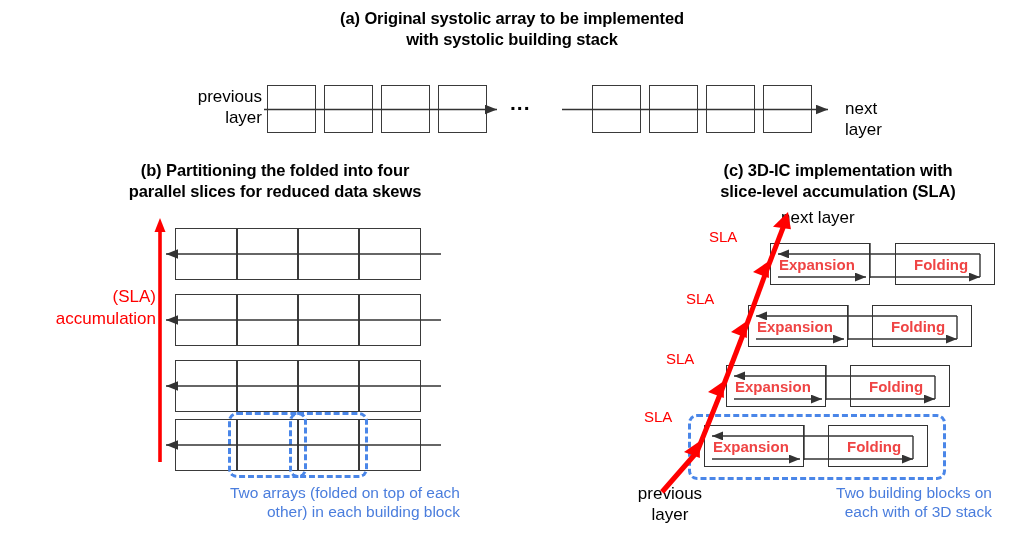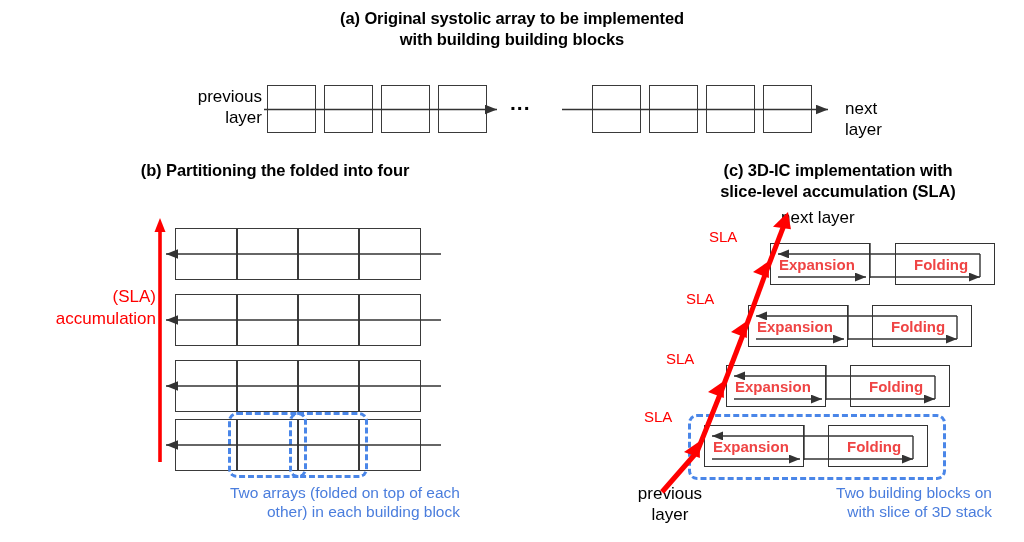--- a/index.html
+++ b/index.html
@@ -37,25 +37,26 @@
   .ln{stroke:#333;stroke-width:1.5;fill:none;}
   .ln2{stroke:#333;stroke-width:1.4;fill:none;}
 </style>
 </head>
 <body>
 
 <div class="fig">
 
   <div class="title" id="title-a">
     <div>(a) Original systolic array to be implemented</div>
-    <div>with building building blocks</div>
+    <div>with systolic building stack</div>
   </div>
 
   <div class="title" id="title-b">
     <div>(b) Partitioning the folded into four</div>
+    <div>parallel slices for reduced data skews</div>
   </div>
 
   <div class="title" id="title-c">
     <div>(c) 3D-IC implementation with</div>
     <div>slice-level accumulation (SLA)</div>
   </div>
 
   <div class="lbl" style="left:170px;top:86px;width:92px;text-align:right;">
     <div>previous</div>
     <div>layer</div>
@@ -137,21 +138,21 @@
 
   <div class="blockbox" style="left:704px;top:425px;width:100px;height:42px;"></div>
   <div class="blocklabel" style="left:713px;top:438px;">Expansion</div>
   <div class="blockbox" style="left:828px;top:425px;width:100px;height:42px;"></div>
   <div class="blocklabel" style="left:847px;top:438px;">Folding</div>
 
   <div class="dash" style="left:688px;top:414px;width:258px;height:66px;"></div>
 
   <div class="lbl-blue" style="left:742px;top:483px;width:250px;">
     <div>Two building blocks on</div>
-    <div>with slice of 3D stack</div>
+    <div>each with of 3D stack</div>
   </div>
 
   <svg class="ov" viewBox="0 0 1024 542">
     <defs>
       <marker id="ah" markerWidth="9" markerHeight="9" refX="8" refY="3.2" orient="auto">
         <path d="M0,0 L8,3.2 L0,6.4 z" fill="#333"></path>
       </marker>
       <marker id="ahl" markerWidth="9" markerHeight="9" refX="8" refY="3.2" orient="auto">
         <path d="M0,0 L8,3.2 L0,6.4 z" fill="#333"></path>
       </marker>

